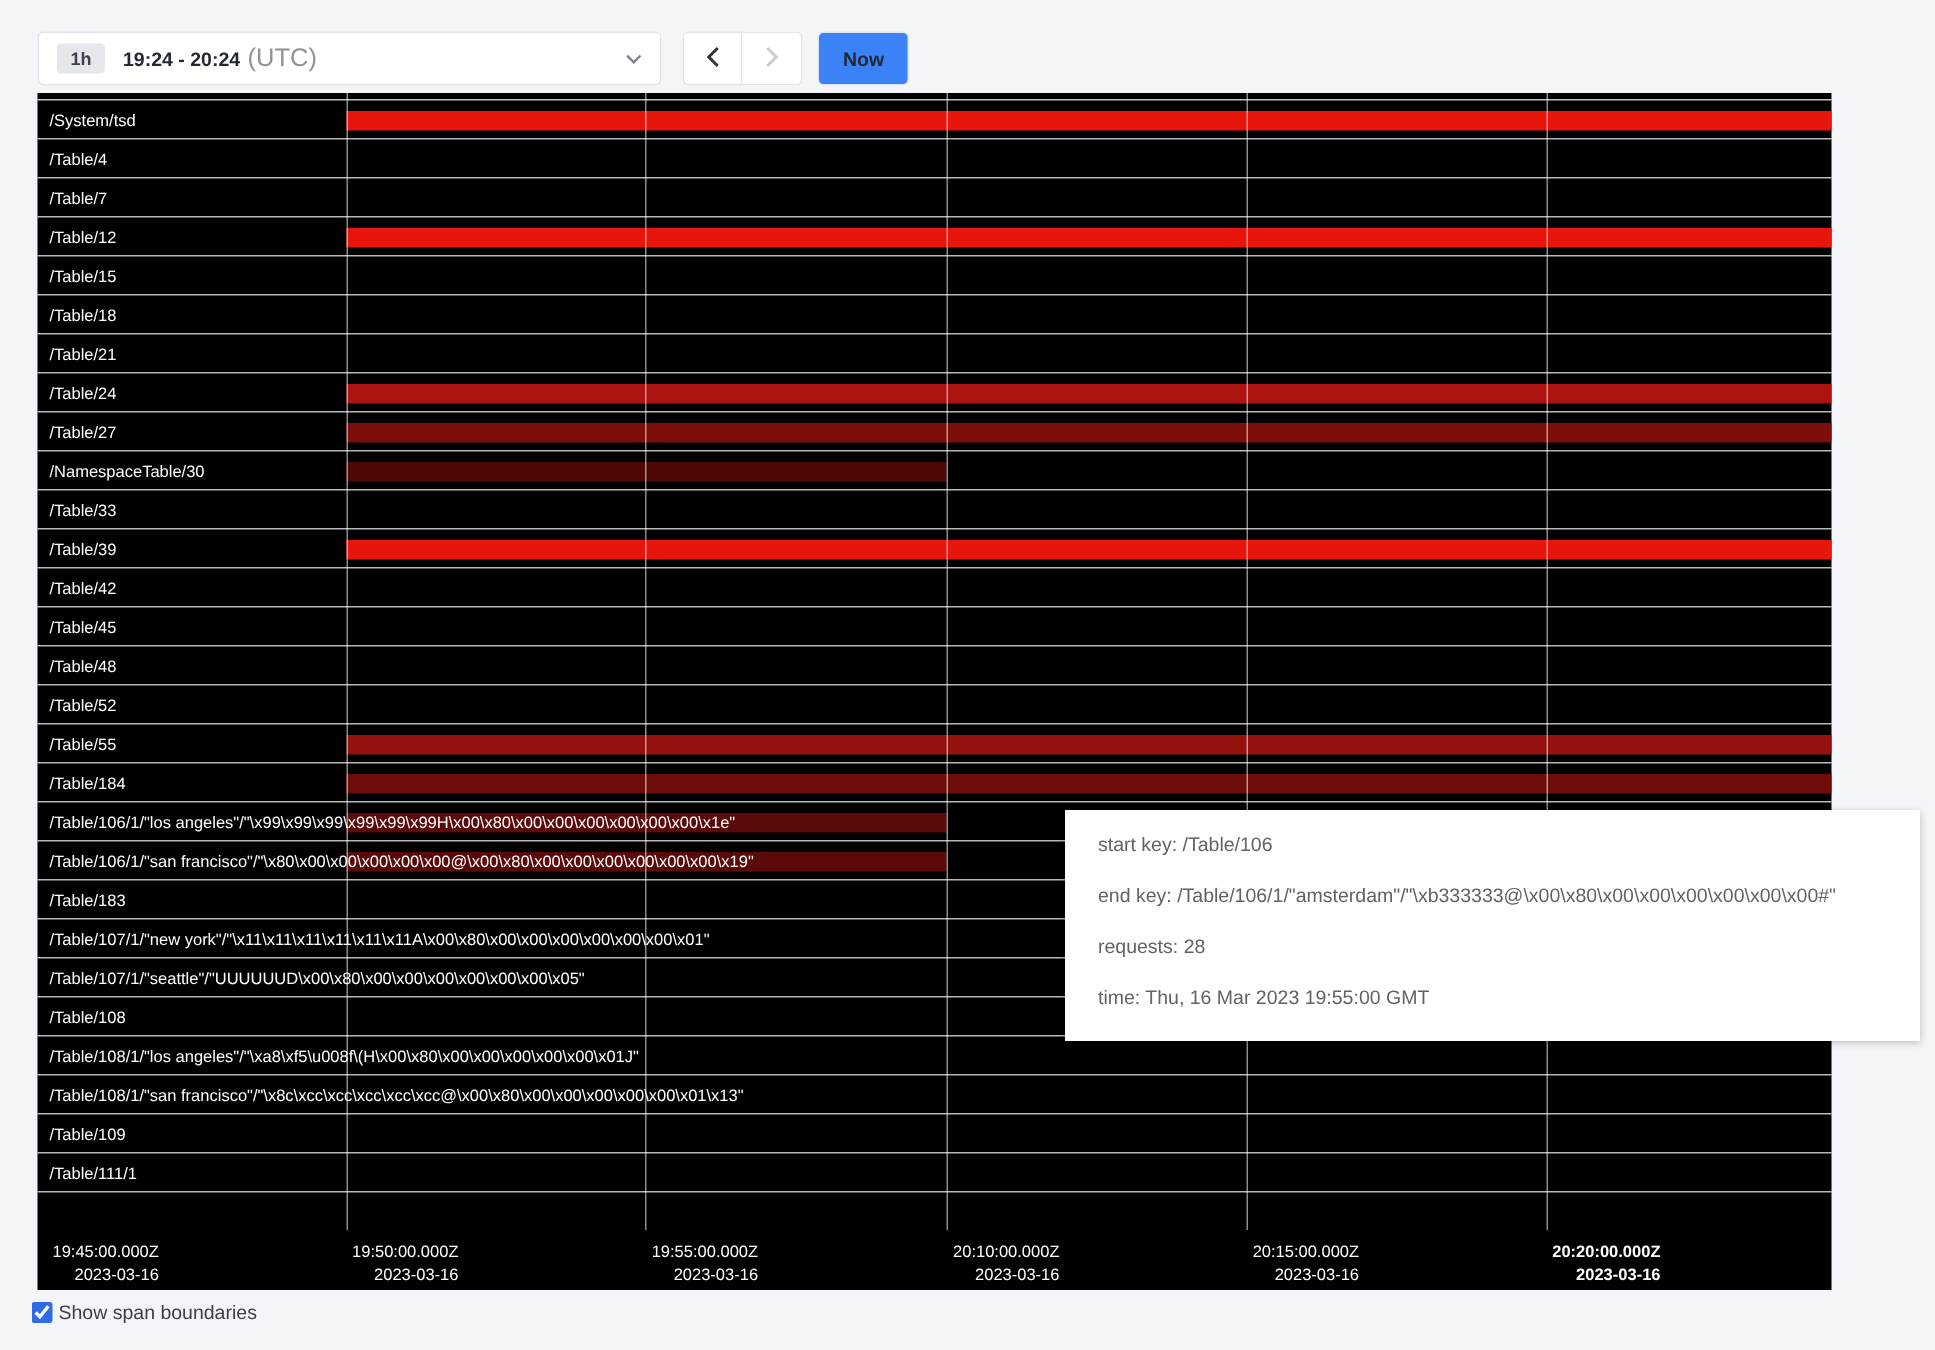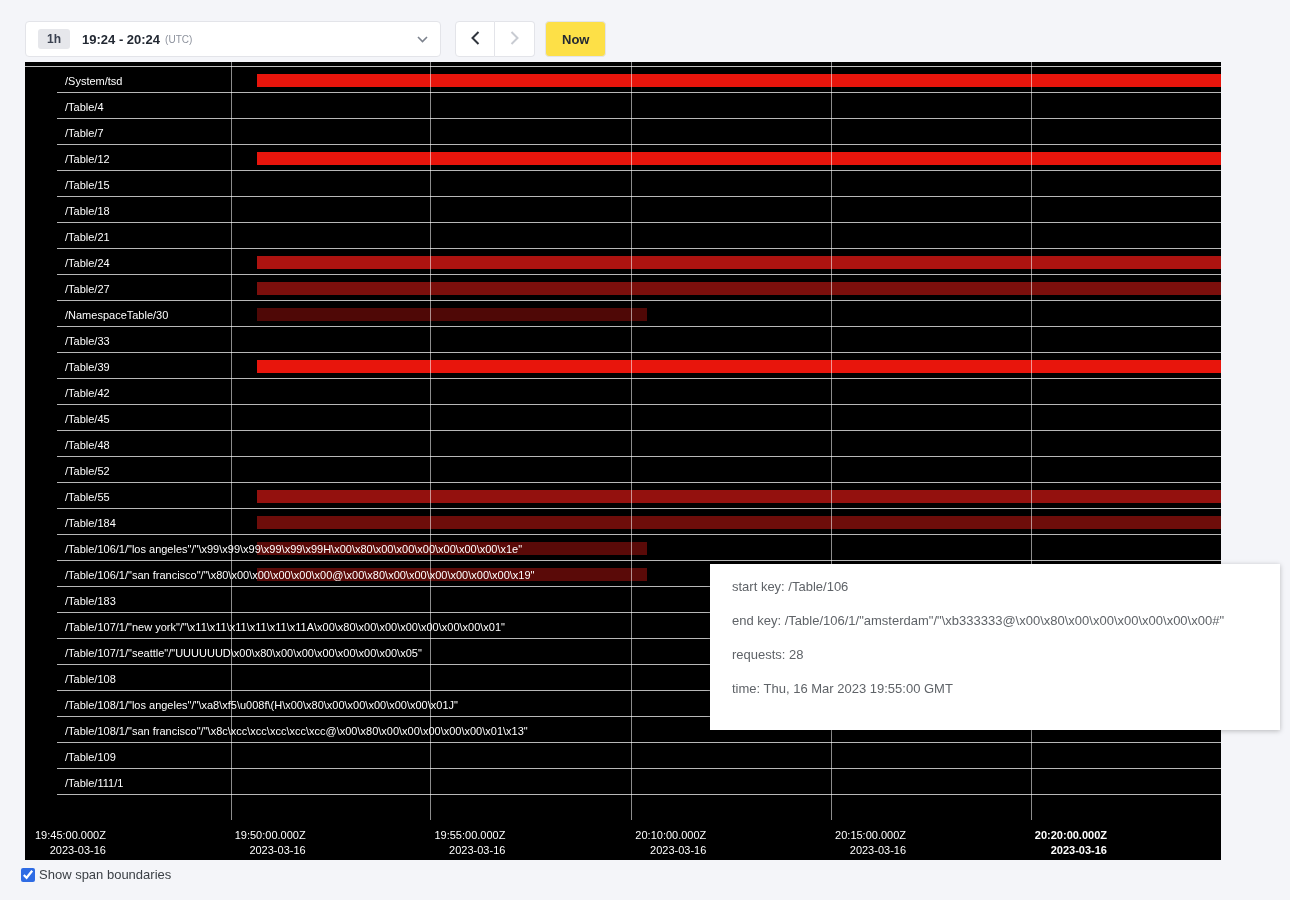--- a/index.html
+++ b/index.html
@@ -14,73 +14,72 @@
     position:absolute; left:25px; top:21px; width:416px; height:36px;
     background:#fff; border:1px solid #e3e4e9; border-radius:4px;
     display:flex; align-items:center; padding:0 12px; box-sizing:border-box;
     cursor:pointer;
   }
   .range-badge {
     background:#e6e7eb; border-radius:3px; font-size:12px; font-weight:700;
     color:#3a4150; padding:3px 9px; margin-right:12px;
   }
   .range-text { font-size:13px; font-weight:700; color:#232933;text-align:center; }
-  .range-suffix { font-size:10px; color:#8d929d; margin-left:5px; }
+  .range-suffix { font-size:17px; color:#8d929d; margin-left:5px; }
   .range-chevron { margin-left:auto; display:flex; align-items:center; }
 
   .nav-group { position:absolute; left:455px; top:21px; height:36px; display:flex; }
   .nav-btn {
     width:40px; height:36px; background:#fff; border:1px solid #e3e4e9;
     display:flex; align-items:center; justify-content:center;
     box-sizing:border-box; cursor:pointer; padding:0;
   }
   .nav-btn.prev { border-radius:4px 0 0 4px; }
   .nav-btn.next { border-radius:0 4px 4px 0; border-left:none; cursor:default; }
 
   .now-btn {
     position:absolute; left:545px; top:21px; height:36px; padding:0 16px;
-    background:#fde047; border:1px solid #e3e4e9; border-radius:4px;
+    background:#3b82f6; border:1px solid #e3e4e9; border-radius:4px;
     font-size:13px; font-weight:700; color:#232933;
     display:flex; align-items:center; cursor:pointer;
     font-family:"Liberation Sans", sans-serif;
   }
 
   
   .kv-canvas {
     position:absolute; left:25px; top:62px; width:1196px; height:798px;
     background:#000;
   }
   .kv-rows {
     position:absolute; left:0; top:4px; width:100%;
     border-top:1px solid rgba(255,255,255,0.75);
   }
   .kv-row {
     position:relative; height:26px; box-sizing:border-box;
     border-bottom:1px solid rgba(255,255,255,0.72);
-    margin-left:32px;
   }
   .kv-row-label {
     position:absolute; left:8px; top:calc(50% + 1px); transform:translateY(-50%);
     color:#fff; font-size:11px; line-height:12px; white-space:nowrap; z-index:4;
   }
   .kv-bar { position:absolute; top:7px; height:13px; z-index:1; }
   .kv-grid {
     position:absolute; top:0; width:1px; height:758px;
     background:rgba(255,255,255,0.55); z-index:3;
   }
   .kv-axis-label {
     position:absolute; top:766px; color:#fff; font-size:11px; line-height:15px;
     white-space:nowrap; z-index:4;text-align:right;
   }
 
   
   .kv-tooltip {
-    position:absolute; left:710px; top:564px; width:570px; box-sizing:border-box;
+    position:absolute; left:710px; top:540px; width:570px; box-sizing:border-box;
     background:#fff; box-shadow:0 1px 5px rgba(0,0,0,0.25);
-    padding:16px 22px 14px 22px; z-index:10;
+    padding:16px 22px 2px 22px; z-index:10;
   }
   .kv-tooltip p {
     margin:0 0 20px 0; font-size:13px; line-height:14px; color:#5f6368;
     white-space:nowrap; overflow:hidden;
   }
 
   
   .kv-footer {
     position:absolute; left:21px; top:867px;
     display:flex; align-items:flex-end; gap:4px;

